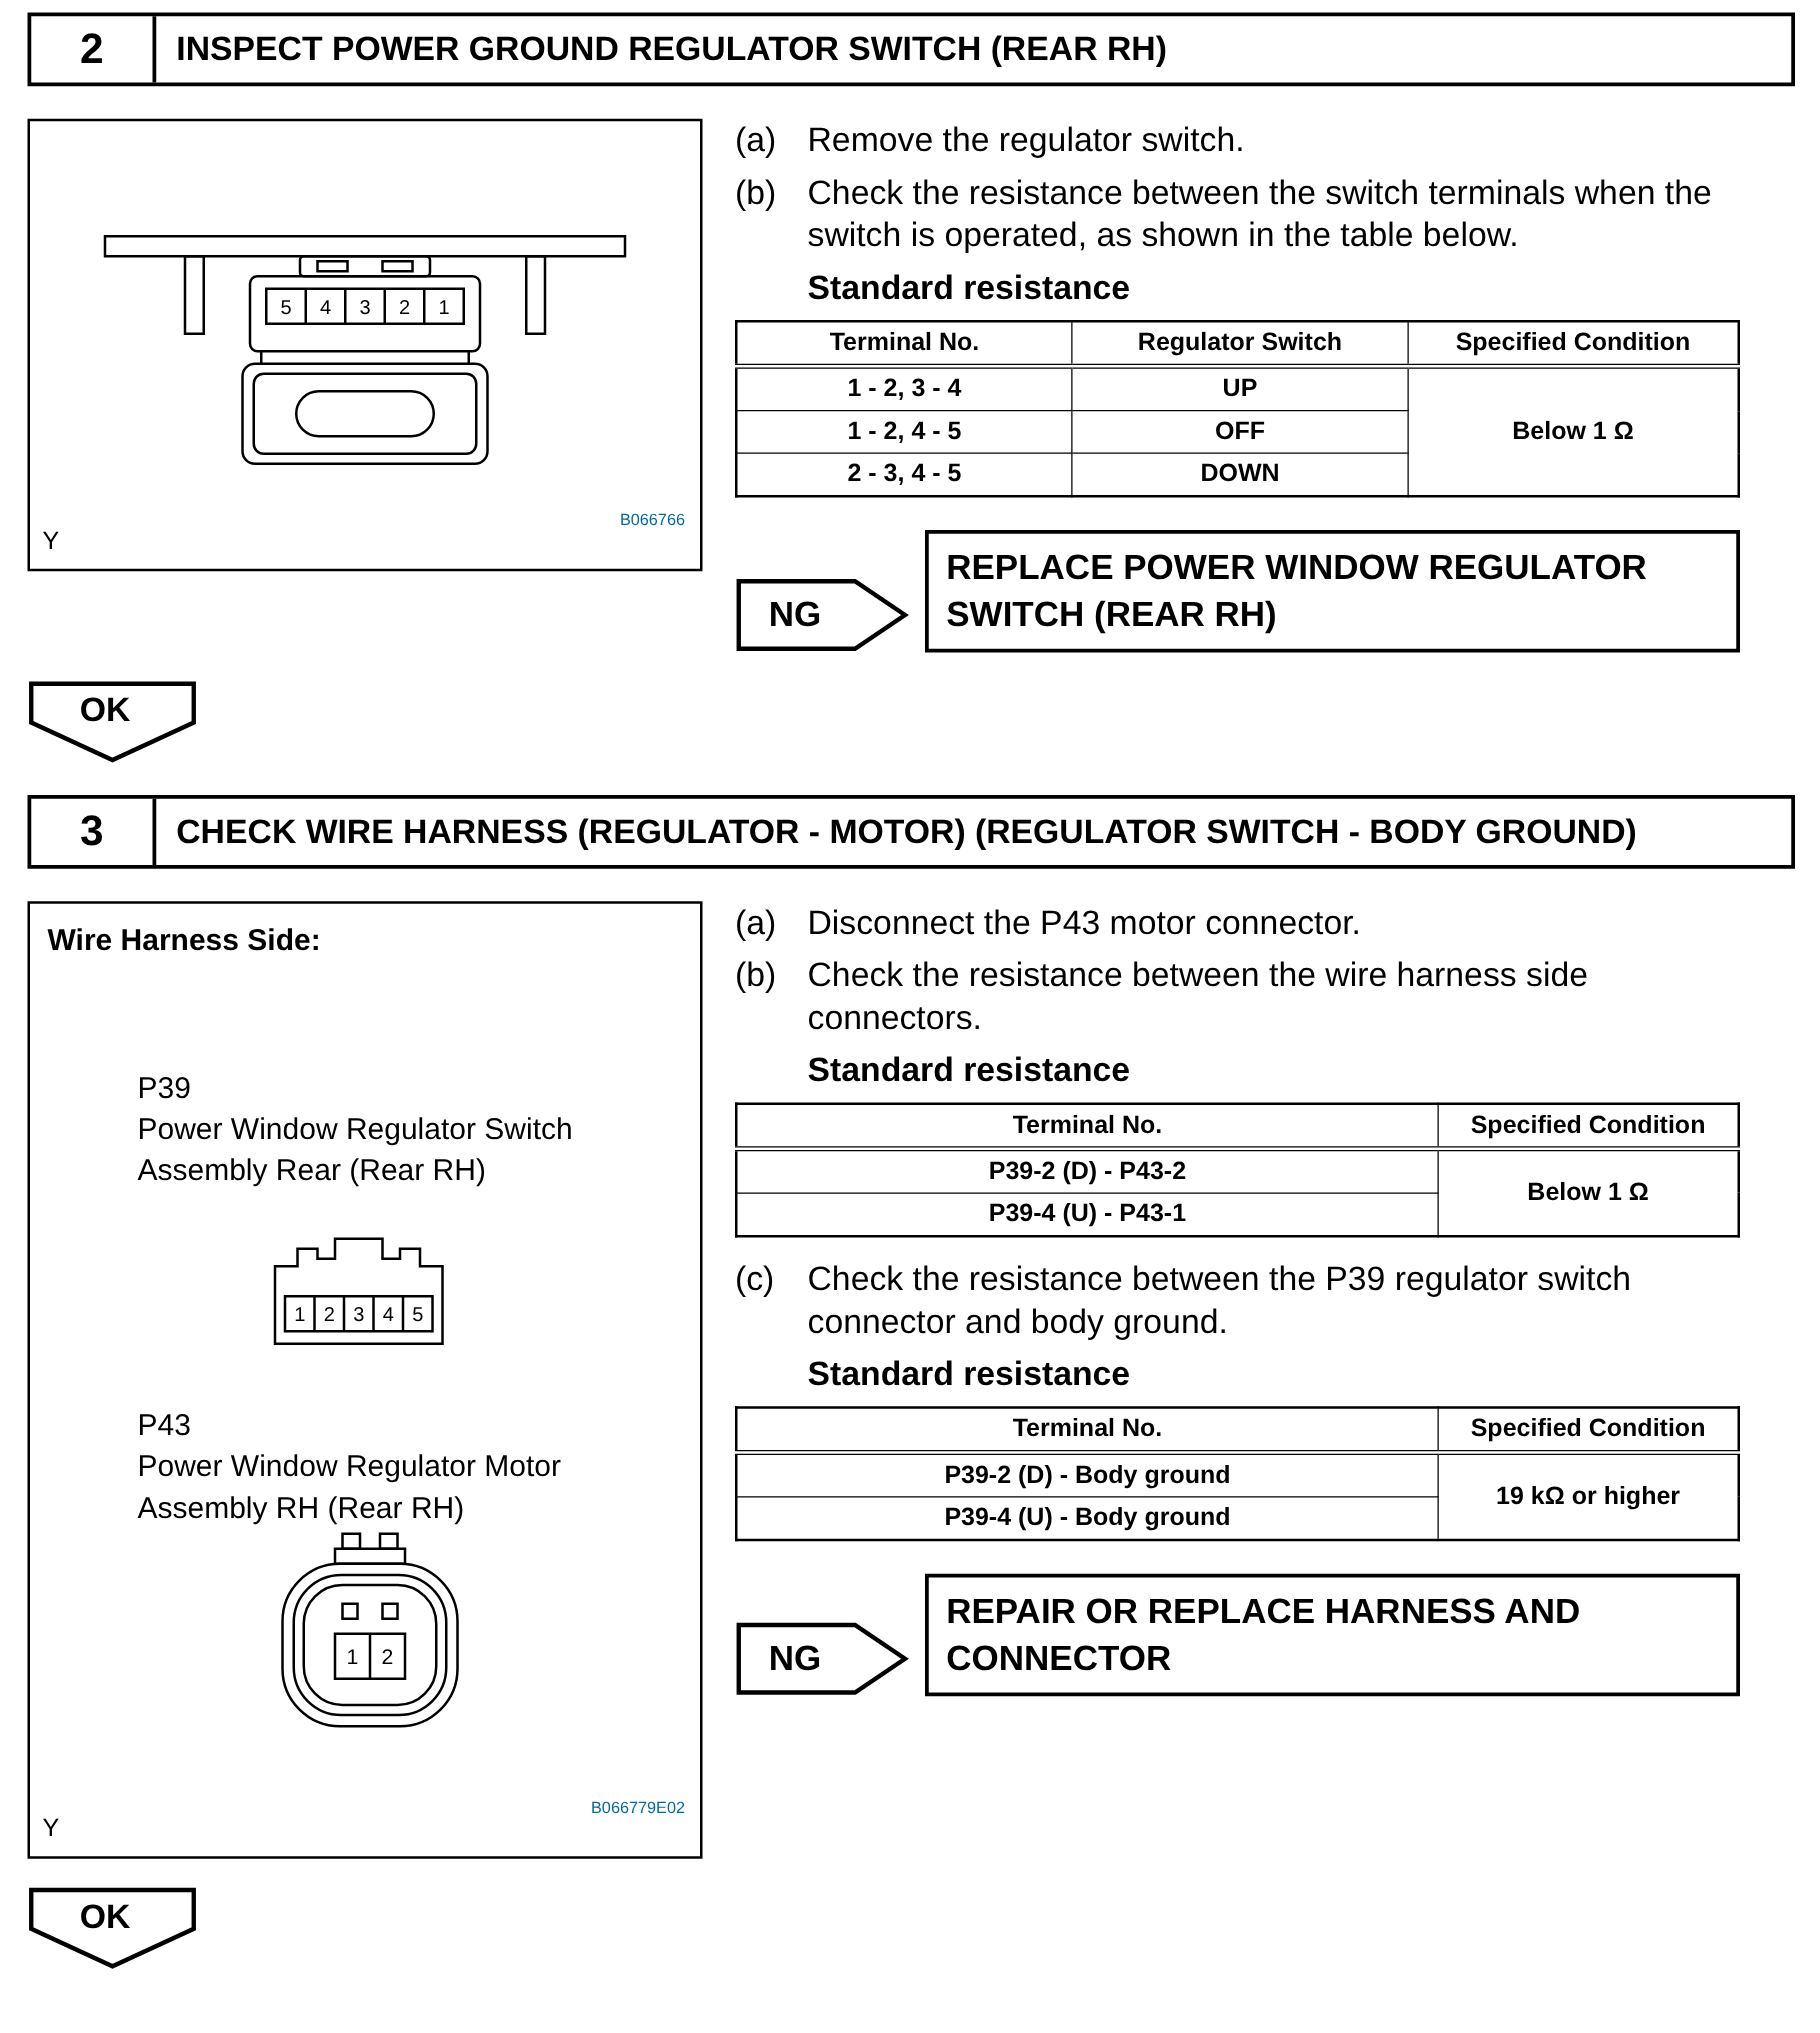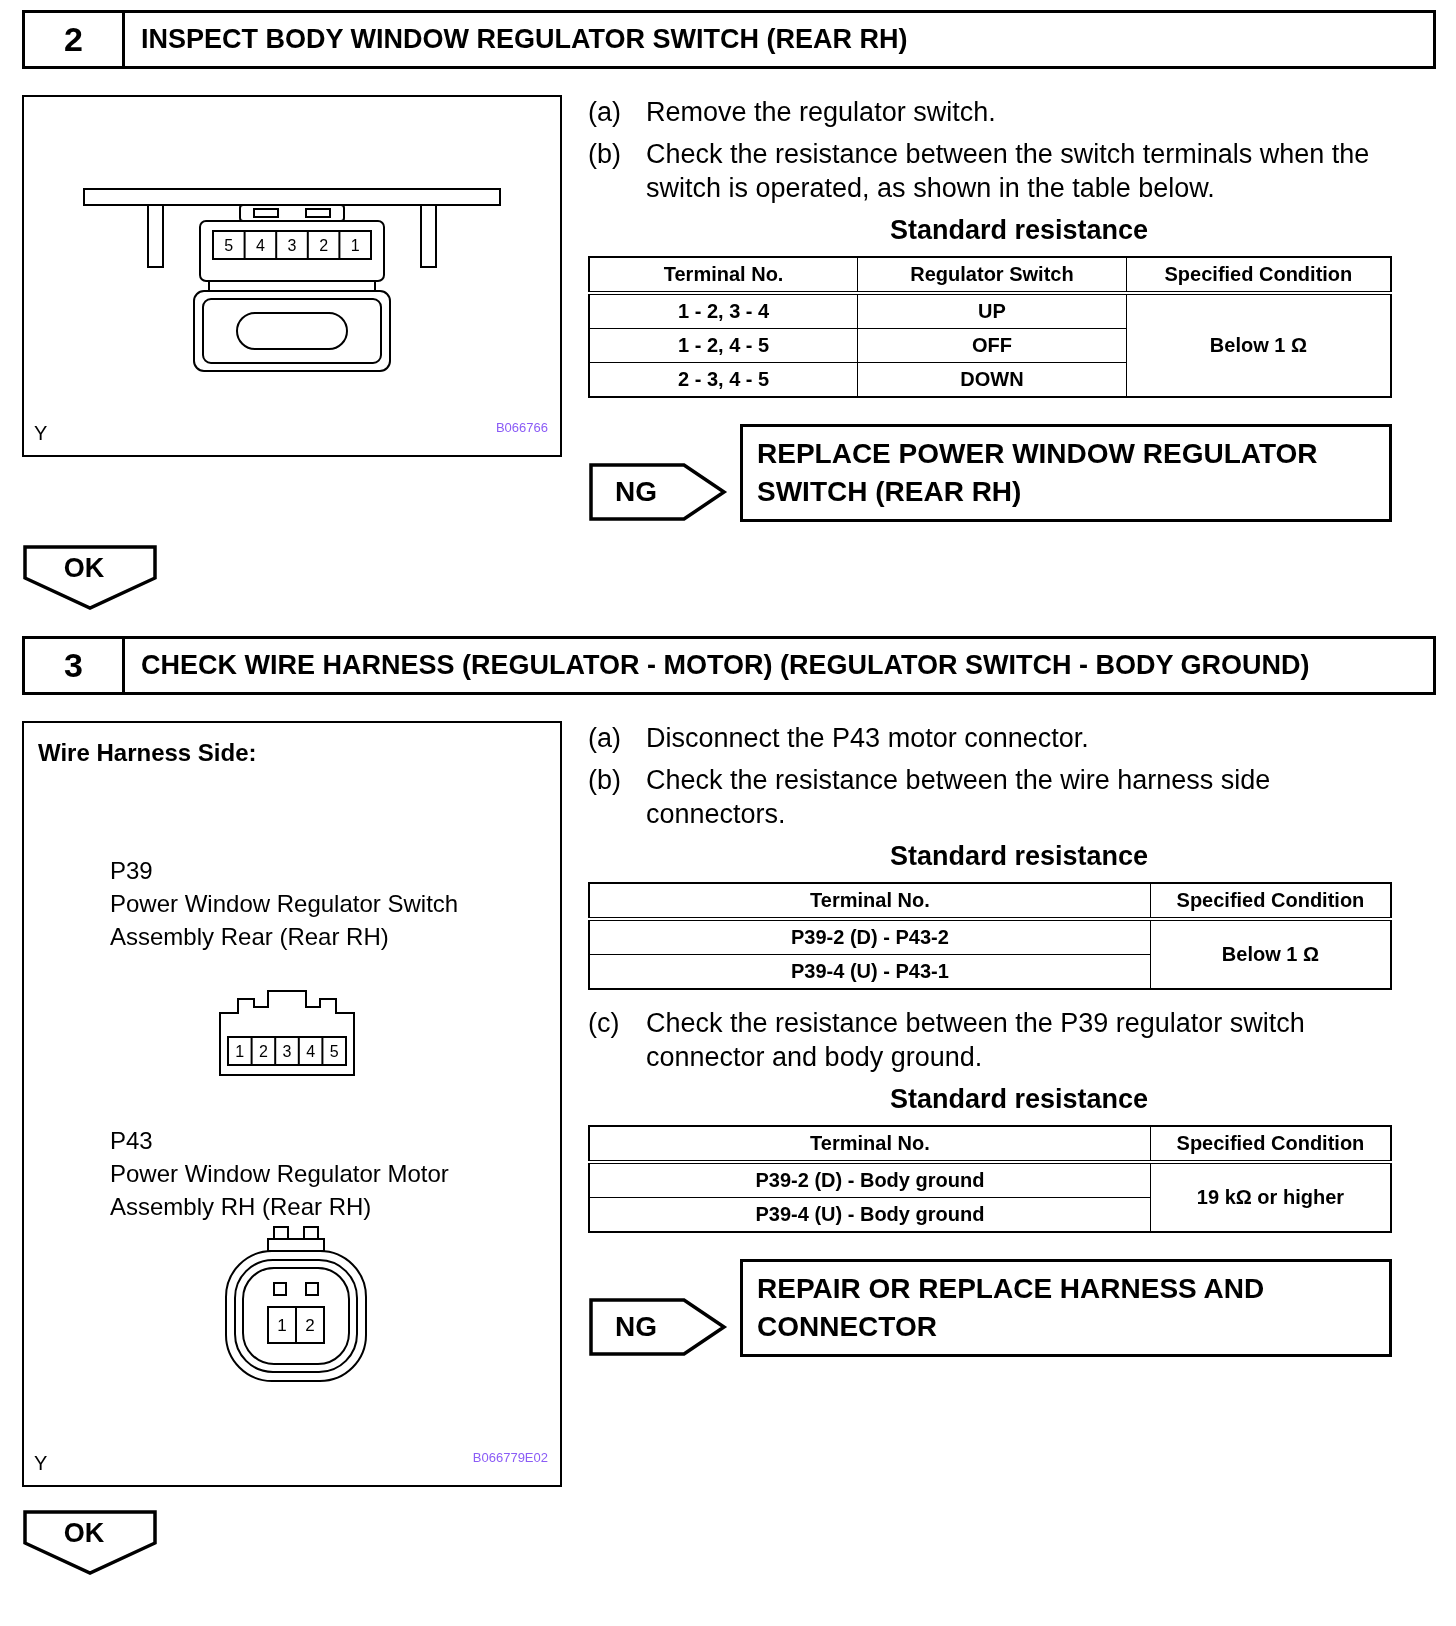--- a/index.html
+++ b/index.html
@@ -34,31 +34,31 @@
   .content-row { display: flex; margin: 26px 64px 0 22px; gap: 26px; }
   .figure-box {
     flex: 0 0 540px; width: 540px;
     border: 2px solid #000;
     position: relative;
     background: #fff;
   }
   #fig1 { height: 362px; }
   #fig2 { height: 766px; padding-left: 40px; }
   .fig-y { position: absolute; left: 10px; bottom: 10px; font-size: 20px; }
-  .fig-code { position: absolute; right: 12px; bottom: 20px; font-size: 13px; color: #8b5cf6; text-align: center; }
+  .fig-code { position: absolute; right: 12px; bottom: 32px; font-size: 13px; color: #0369a1; text-align: center; }
   .fig1-svg { display: block; margin: 86px auto 0 auto; }
   .fig-svg text { font-family: "Liberation Sans", "DejaVu Sans", sans-serif; }
 
   .right-col { flex: 1; font-size: 27px; }
 
   .step-line { display: flex; margin-bottom: 8px; }
   .step-label { flex: 0 0 58px; line-height: 1.26; }
   .step-text { flex: 1; line-height: 1.26; }
 
-  .std-res { font-weight: bold; font-size: 27px; margin: 10px 0 10px 58px; text-align: center; }
+  .std-res { font-weight: bold; font-size: 27px; margin: 10px 0 10px 58px; }
 
   
   .spec-table { border-collapse: collapse; width: 100%; border: 2px solid #000; padding-left: 20px; }
   .spec-table th, .spec-table td {
     border: 1.5px solid #000;
     font-size: 20px; font-weight: bold;
     text-align: center; vertical-align: middle;
     padding: 5px 6px;
   }
   .spec-table thead th { border-bottom: 4px double #000; }
@@ -91,21 +91,21 @@
   #p39-svg { top: 256px; left: 188px; }
   #p43-svg { top: 498px; left: 192px; }
 </style>
 </head>
 <body>
 
 <div class="page">
 
   <div class="step-header">
     <div class="step-num">2</div>
-    <div class="step-title">INSPECT BODY WINDOW REGULATOR SWITCH (REAR RH)</div>
+    <div class="step-title">INSPECT POWER GROUND REGULATOR SWITCH (REAR RH)</div>
   </div>
 
   <div class="content-row">
 
     <div class="figure-box" id="fig1">
       <svg class="fig1-svg fig-svg" width="440" height="195" viewBox="0 0 440 195">
         <g fill="none" stroke="#000" stroke-width="2">
           <rect x="12" y="6" width="416" height="16"></rect>
           <rect x="76" y="22" width="15" height="62"></rect>
           <rect x="349" y="22" width="15" height="62"></rect>

